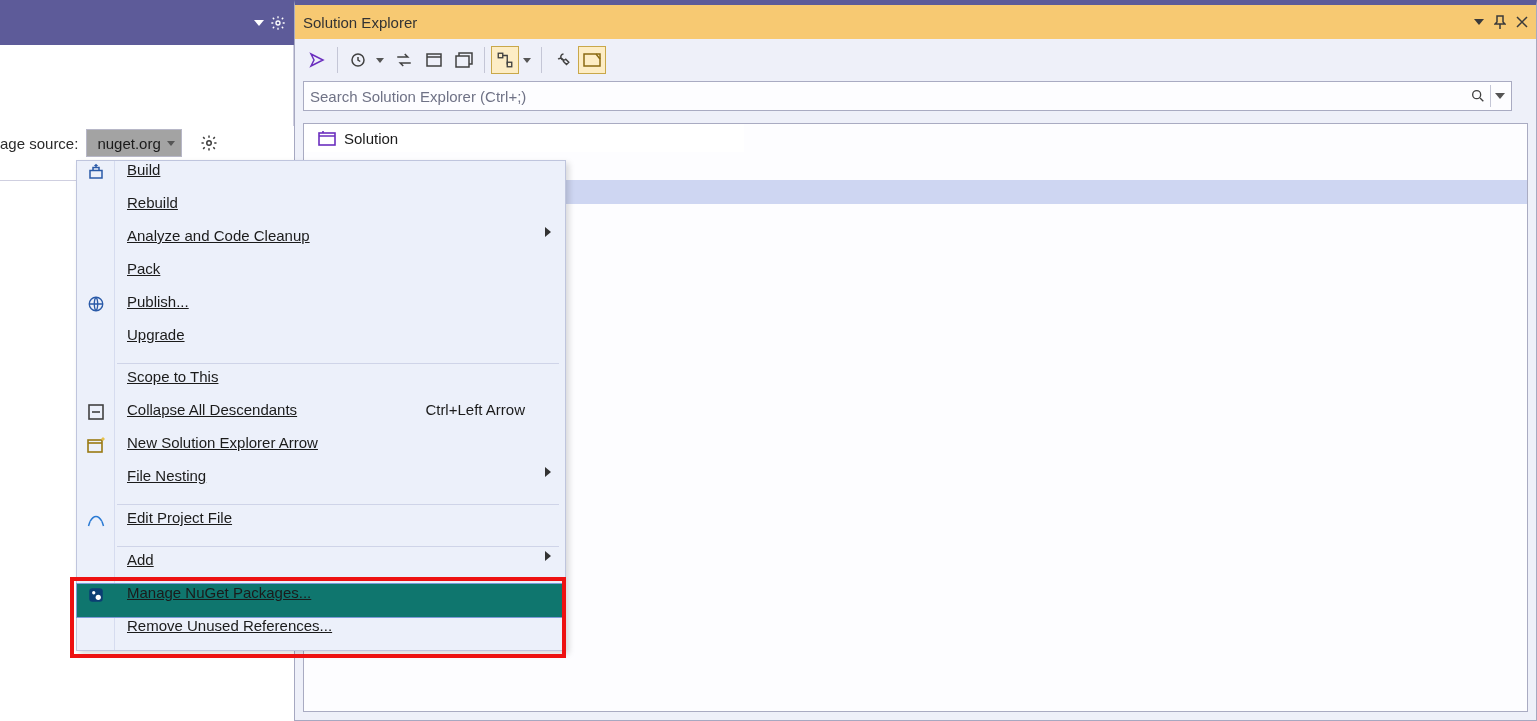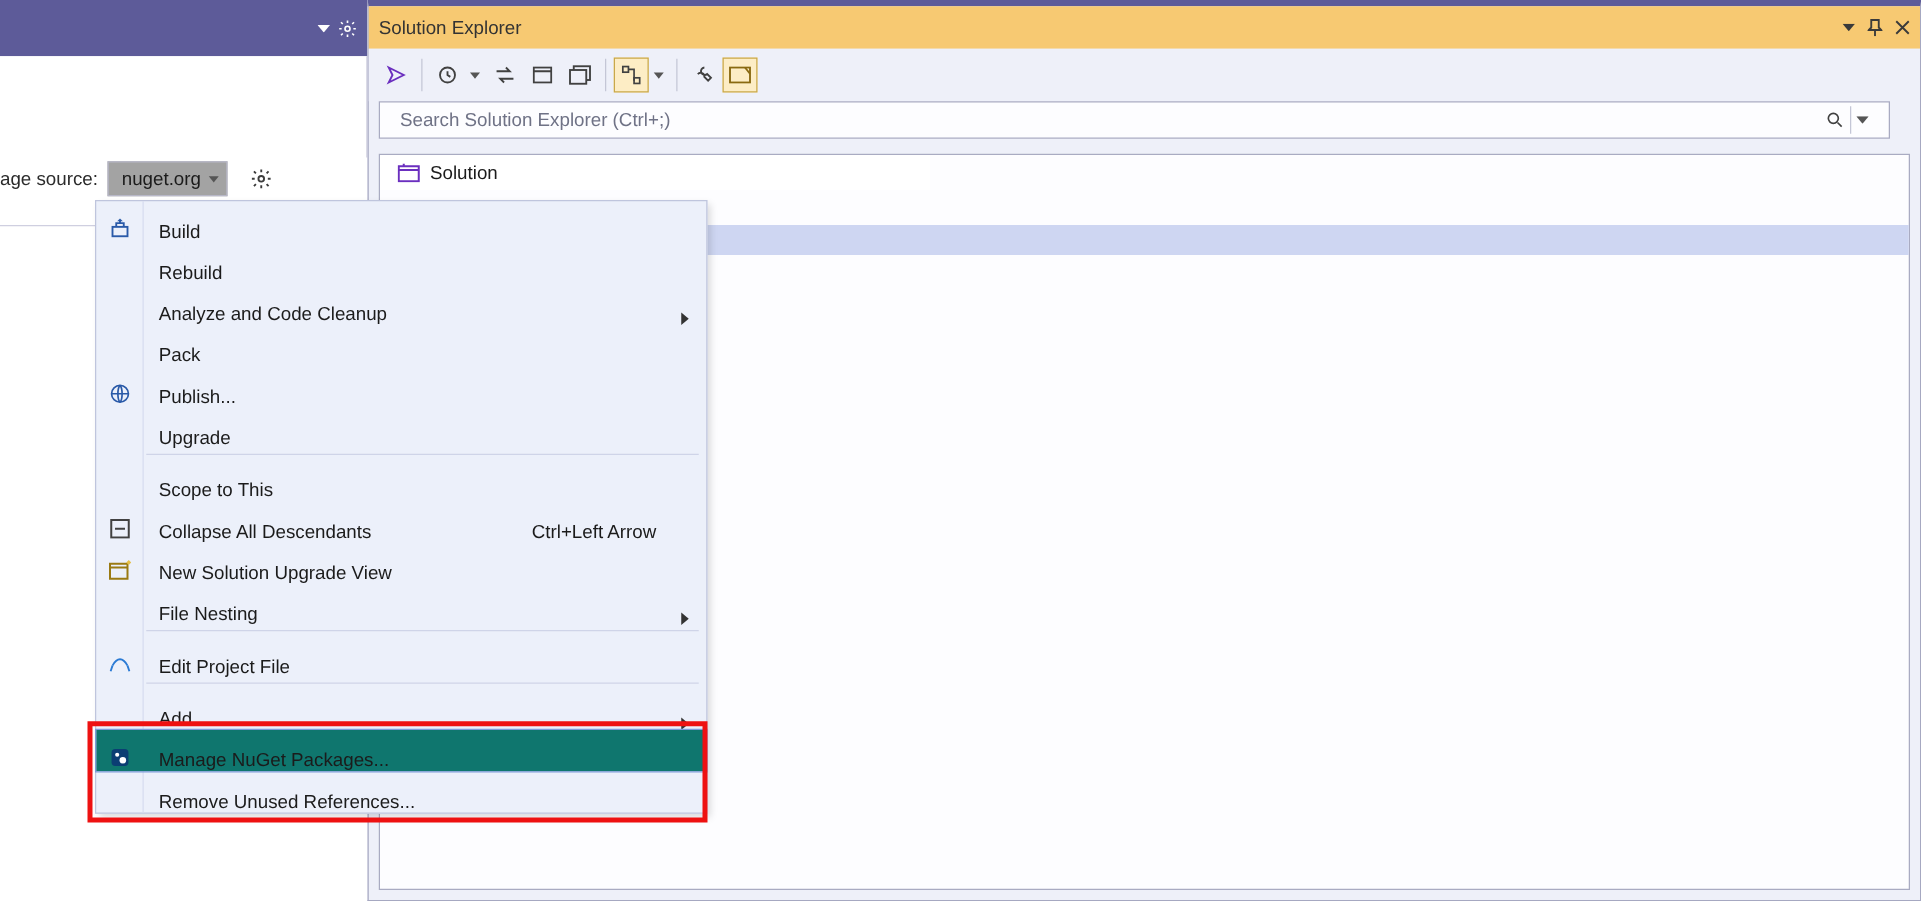--- a/index.html
+++ b/index.html
@@ -20,32 +20,32 @@
   
   .se-pane { position: absolute; top: 0; left: 294px; right: 0; bottom: 0; background: #eef0f9; border:1px solid #a6a8c1; border-top:5px solid #5d5b99;}
   .se-title { height: 34px; background: #f7c972; display: flex; align-items: center; justify-content: space-between; padding: 0 8px; font-size: 15px; color: #333; }
   .se-title-ctrls { display: flex; align-items: center; gap: 10px; }
   .se-title-ctrls svg { display:block; }
   .se-toolbar { height: 42px; display: flex; align-items: center; gap: 2px; padding: 0 8px; background: #eef0f9; }
   .tb-sep { width: 1px; height: 26px; background: #c4c6d6; margin: 0 4px; }
   .tb-btn { width: 28px; height: 28px; display:flex; align-items:center; justify-content:center; border:1px solid transparent; }
   .tb-btn.active { border:1px solid #c9a84a; background:#fdedc5; }
   .tb-caret { width:0;height:0;border-left:4px solid transparent;border-right:4px solid transparent;border-top:5px solid #555; margin:0 4px 0 2px;}
-  .se-search { margin: 0 24px 6px 8px; height: 30px; border: 1px solid #a9abc2; background: #fdfdff; display:flex; align-items:center; padding: 0 16px; color: #6f7286; font-size: 15px; }
+  .se-search { margin: 0 24px 6px 8px; height: 30px; border: 1px solid #a9abc2; background: #fdfdff; display:flex; align-items:center; padding: 0 6px; color: #6f7286; font-size: 15px; }
   .se-search .spacer { flex:1; }
   .se-search .sep { width:1px; height:22px; background:#c4c6d6; margin:0 4px;}
   .se-tree { position:absolute; top:118px; left:8px; right:8px; bottom:8px; background:#fdfdff; border:1px solid #a9abc2;}
   .se-tree-row { height: 28px; display:flex; align-items:center; gap:8px; padding-left:14px; font-size:15px;}
   .se-tree-row.sel { position:absolute; top:56px; left:0; right:0; background:#ced6f2; height:24px;}
   .se-tree .node-partial { position:absolute; top:0; left:0; width:440px; background:#fff; }
 
   
   .ctx-menu { position:absolute; top:160px; left:76px; width:490px; background:#ecf0fa; border:1px solid #bfc5dd; box-shadow: 3px 3px 6px rgba(0,0,0,0.15); }
   .ctx-gutter { position:absolute; top:0; left:0; bottom:0; width:38px; border-right:1px solid #d6dcef; }
-  .ctx-item { position:relative; display:flex; align-items:flex-end; height:33px; padding-left:50px; font-size:15px; color:#1b1b1b; }
+  .ctx-item { position:relative; display:flex; align-items:flex-start; height:33px; padding-left:50px; font-size:15px; color:#1b1b1b;text-decoration:underline; }
   .ctx-item .shortcut { position:absolute; right:40px; }
   .ctx-item .sub { position:absolute; right:14px; width:0;height:0;border-top:5px solid transparent;border-bottom:5px solid transparent;border-left:6px solid #333; }
   .ctx-item .ico { position:absolute; left:8px; width:22px; height:22px; display:flex;align-items:center;justify-content:center;}
   .ctx-sep { height:1px; background:#cfd4e8; margin:4px 6px 4px 40px; }
   .ctx-item.hl { background:#0f766e; outline:1px solid #7e9bd9; }
   .ctx-highlight-box { position:absolute; border:4px solid #e11; pointer-events:none; }
 
 </style>
 </head>
 <body>
@@ -214,21 +214,21 @@
       <span>Collapse All Descendants</span>
       <span class="ico">
         <svg width="16" height="16" viewBox="0 0 16 16" fill="none" stroke="#414141" stroke-width="1.6">
           <rect x="1" y="1" width="14" height="14"></rect>
           <path d="M4 8h8"></path>
         </svg>
       </span>
       <span class="shortcut">Ctrl+Left Arrow</span>
     </div>
     <div class="ctx-item">
-      <span>New Solution Upgrade View</span>
+      <span>New Solution Explorer Arrow</span>
       <span class="ico">
         <svg width="18" height="16" viewBox="0 0 18 16" fill="none" stroke="#9a7a12" stroke-width="1.6">
           <rect x="1" y="3" width="14" height="12"></rect>
           <path d="M1 6h14"></path>
           <path d="M14 2l2-2 2 2-2 2z" fill="#e6c04a" stroke="none"></path>
         </svg>
       </span>
     </div>
     <div class="ctx-item">
       <span>File Nesting</span>

